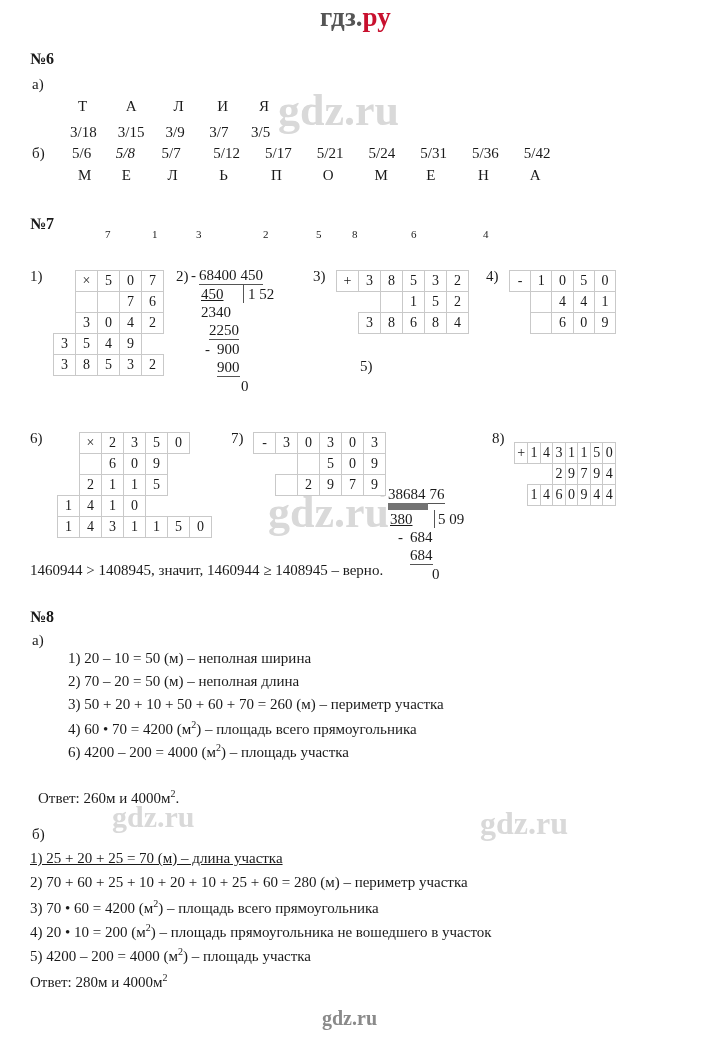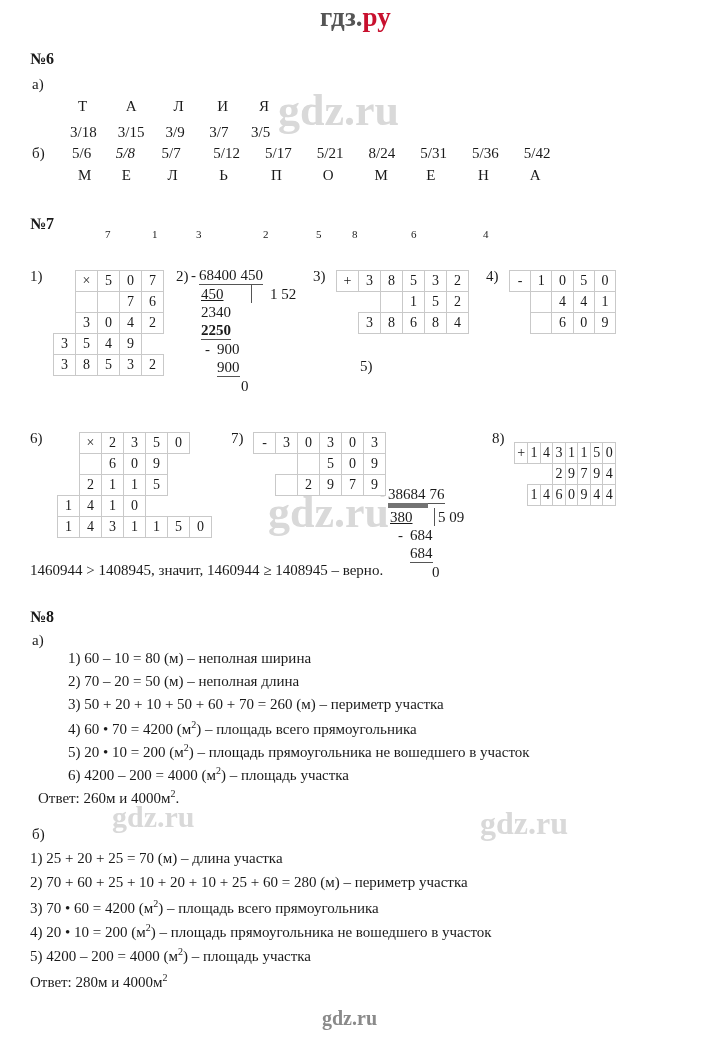--- a/index.html
+++ b/index.html
@@ -81,21 +81,21 @@
     </div>
 
     <div class="abs lbl" style="top:145px;left:32px;">б)</div>
     <div class="abs frac-row" style="top:145px;left:72px;">
       <span style="display:inline-block;width:40px;">5/6</span>
       <span style="display:inline-block;width:42px;font-style:italic;">5/8</span>
       <span style="display:inline-block;width:48px;">5/7</span>
       <span style="display:inline-block;width:48px;">5/12</span>
       <span style="display:inline-block;width:48px;">5/17</span>
       <span style="display:inline-block;width:48px;">5/21</span>
-      <span style="display:inline-block;width:48px;">8/24</span>
+      <span style="display:inline-block;width:48px;">5/24</span>
       <span style="display:inline-block;width:48px;">5/31</span>
       <span style="display:inline-block;width:48px;">5/36</span>
       <span style="display:inline-block;width:44px;">5/42</span>
     </div>
     <div class="abs letters" style="top:167px;left:78px;">
       <span style="display:inline-block;width:40px;">М</span>
       <span style="display:inline-block;width:42px;">Е</span>
       <span style="display:inline-block;width:48px;">Л</span>
       <span style="display:inline-block;width:48px;">Ь</span>
       <span style="display:inline-block;width:48px;">П</span>
@@ -162,24 +162,24 @@
     </div>
 
     <div class="abs lbl" style="top:268px;left:176px;">2)</div>
     <div class="abs divbox" style="top:266px;left:199px;">
       <div style="position:relative;">
         <span style="position:absolute;left:-8px;top:0;">-</span>
         <span style="display:inline-block;border-bottom:1px solid #555;padding-right:2px;">68400</span><span style="display:inline-block;border-bottom:1px solid #555;padding-left:2px;">450</span>
       </div>
       <div style="position:relative;height:18px;">
         <span style="position:absolute;left:2px;text-decoration:underline;">450</span>
-        <span style="position:absolute;left:52px;border-left:1px solid #555;padding-left:18px;">1 52</span>
+        <span style="position:absolute;left:44px;border-left:1px solid #555;padding-left:4px;">1 52</span>
       </div>
       <div style="margin-left:2px;">2340</div>
-      <div style="margin-left:2px;border-bottom:1px solid #555;display:inline-block;font-weight:bold;">2250</div>
+      <div style="margin-left:10px;border-bottom:1px solid #555;display:inline-block;">2250</div>
       <div style="position:relative;"><span style="position:absolute;left:6px;top:0;">-</span><span style="margin-left:18px;">900</span></div>
       <div><span style="margin-left:18px;border-bottom:1px solid #555;display:inline-block;">900</span></div>
       <div><span style="margin-left:42px;">0</span></div>
     </div>
 
     <div class="abs lbl" style="top:268px;left:313px;">3)</div>
     <div class="abs" style="top:270px;left:336px;">
       <table class="col">
         <tbody>
             <tr>
@@ -236,21 +236,21 @@
               <td>9</td>
             </tr>
       </tbody>
         </table>
     </div>
 
     <div class="abs lbl" style="top:358px;left:360px;">5)</div>
     <div class="abs divbox" style="top:356px;left:388px;">
       <div style="position:relative;">
         <span style="position:absolute;left:-8px;top:0;">-</span>
-        <span style="display:inline-block;border-bottom:5px solid #737373;padding-right:2px;">38684</span><span style="display:inline-block;border-bottom:1px solid #555;padding-left:2px;">76</span>
+        <span style="display:inline-block;border-bottom:7px solid #737373;padding-right:2px;">38684</span><span style="display:inline-block;border-bottom:1px solid #555;padding-left:2px;">76</span>
       </div>
       <div style="position:relative;height:18px;">
         <span style="position:absolute;left:2px;text-decoration:underline;">380</span>
         <span style="position:absolute;left:46px;border-left:1px solid #555;padding-left:3px;">5 09</span>
       </div>
       <div style="position:relative;"><span style="position:absolute;left:10px;">-</span><span style="margin-left:22px;">684</span></div>
       <div><span style="margin-left:22px;border-bottom:1px solid #555;display:inline-block;">684</span></div>
       <div><span style="margin-left:44px;">0</span></div>
     </div>
 
@@ -377,32 +377,31 @@
       </tbody>
         </table>
     </div>
 
     <div class="abs lbl" style="top:562px;left:30px;">1460944 &gt; 1408945, значит, 1460944 ≥ 1408945 – верно.</div>
 
     <div class="abs task-num" style="top:608px;left:30px;">№8</div>
     <div class="abs lbl" style="top:632px;left:32px;">а)</div>
 
     <div class="abs" style="top:650px;left:68px;width:620px;">
-      <div class="list-line" style="height:23px;">1) 60 – 10 = 80 (м) – неполная ширина</div>
+      <div class="list-line" style="height:23px;">1) 20 – 10 = 50 (м) – неполная ширина</div>
       <div class="list-line" style="height:23px;">2) 70 – 20 = 50 (м) – неполная длина</div>
       <div class="list-line" style="height:23px;">3) 50 + 20 + 10 + 50 + 60 + 70 = 260 (м) – периметр участка</div>
       <div class="list-line" style="height:23px;">4) 60 • 70 = 4200 (м<sup style="font-size:10px">2</sup>) – площадь всего прямоугольника</div>
-      <div class="list-line" style="height:23px;">5) 20 • 10 = 200 (м<sup style="font-size:10px">2</sup>) – площадь прямоугольника не вошедшего в участок</div>
       <div class="list-line" style="height:23px;">6) 4200 – 200 = 4000 (м<sup style="font-size:10px">2</sup>) – площадь участка</div>
     </div>
     <div class="abs lbl" style="top:788px;left:38px;">Ответ: 260м и 4000м<sup style="font-size:10px">2</sup>.</div>
 
     <div class="abs lbl" style="top:826px;left:32px;">б)</div>
     <div class="abs" style="top:850px;left:30px;width:660px;">
-      <div class="list-line" style="height:24px;">1) 25 + 20 + 25 = 70 (м) – длина участка</div>
+      <div class="list-line" style="height:24px;text-decoration:underline;">1) 25 + 20 + 25 = 70 (м) – длина участка</div>
       <div class="list-line" style="height:24px;">2) 70 + 60 + 25 + 10 + 20 + 10 + 25 + 60 = 280 (м) – периметр участка</div>
       <div class="list-line" style="height:24px;">3) 70 • 60 = 4200 (м<sup style="font-size:10px">2</sup>) – площадь всего прямоугольника</div>
       <div class="list-line" style="height:24px;">4) 20 • 10 = 200 (м<sup style="font-size:10px">2</sup>) – площадь прямоугольника не вошедшего в участок</div>
       <div class="list-line" style="height:24px;">5) 4200 – 200 = 4000 (м<sup style="font-size:10px">2</sup>) – площадь участка</div>
     </div>
     <div class="abs lbl" style="top:972px;left:30px;">Ответ: 280м и 4000м<sup style="font-size:10px">2</sup></div>
 
   </div>
 </div>
 

